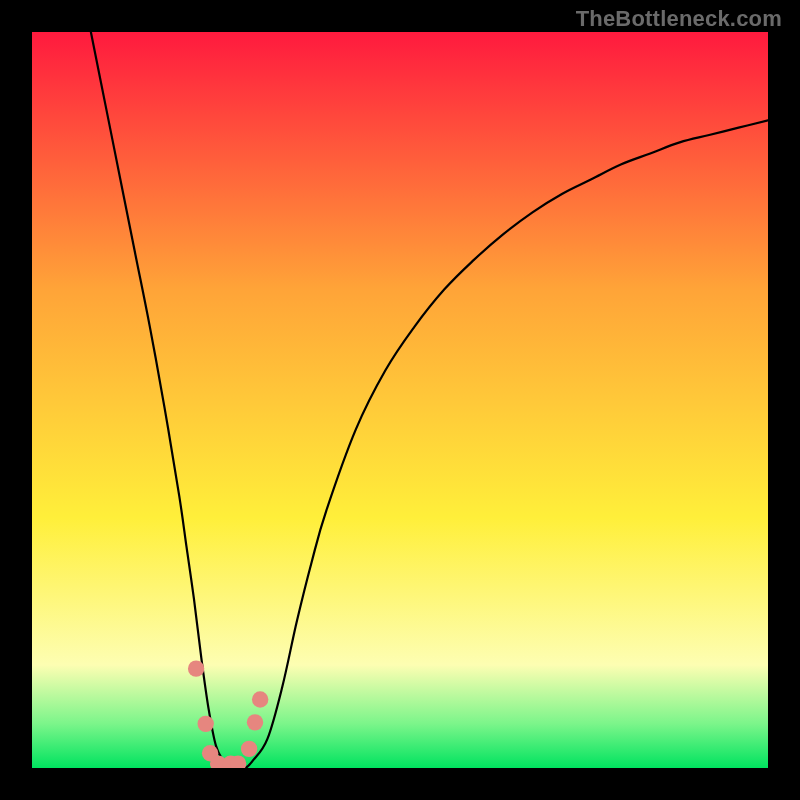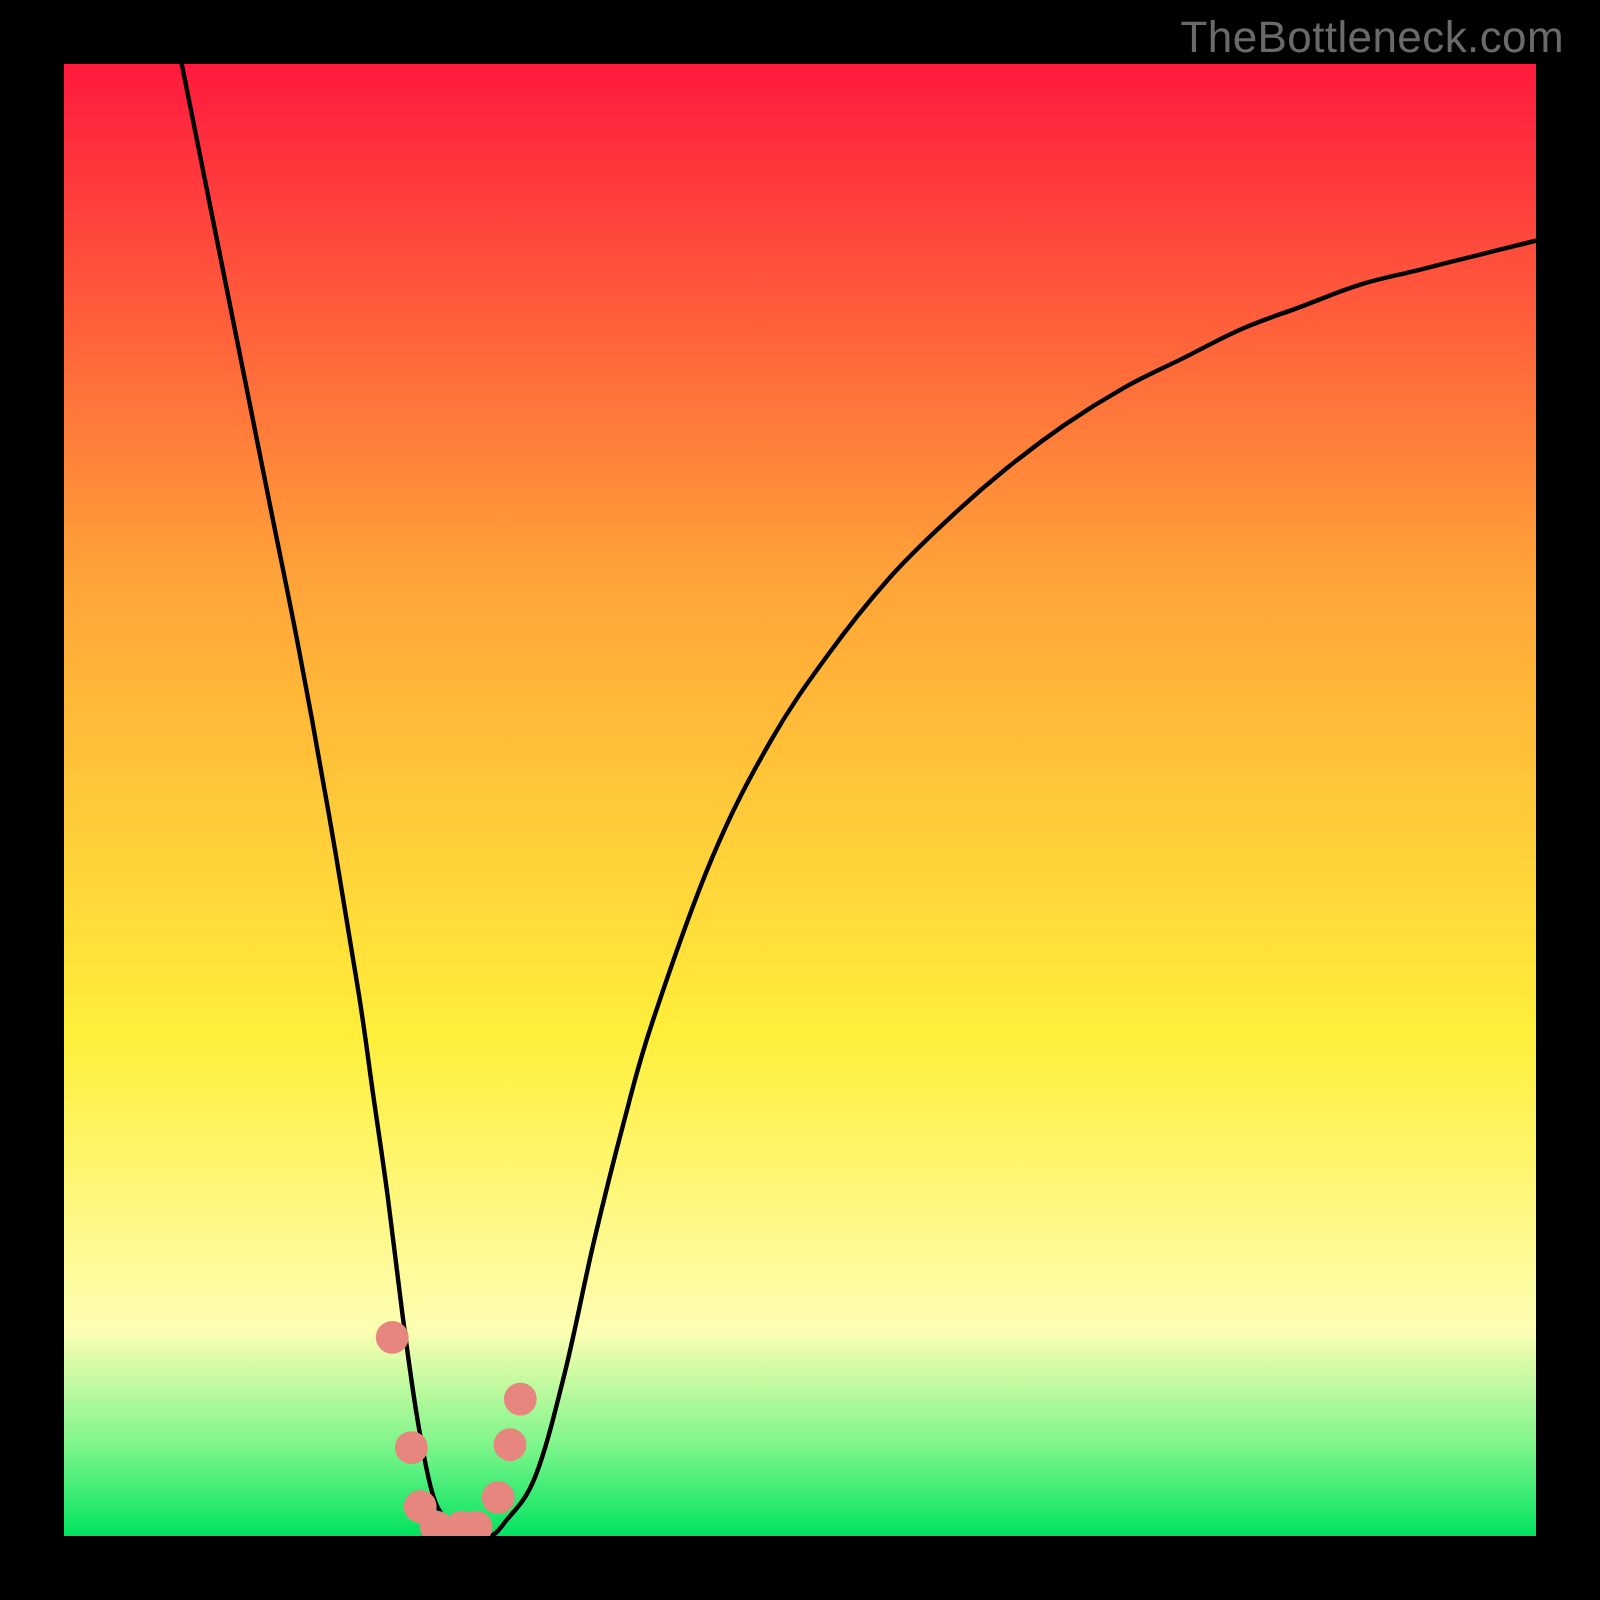--- a/index.html
+++ b/index.html
@@ -34,21 +34,21 @@
     width: 100%;
     height: 100%;
   }
   .watermark {
     position: absolute;
     top: 6px;
     right: 18px;
     color: #6a6a6a;
     font-size: 22px;
     letter-spacing: 0.2px;
-    font-weight: 400;
+    font-weight: 700;
     user-select: none;
   }
   svg.curve {
     position: absolute;
     left: 0;
     top: 0;
     width: 736px;
     height: 736px;
   }
 </style>

